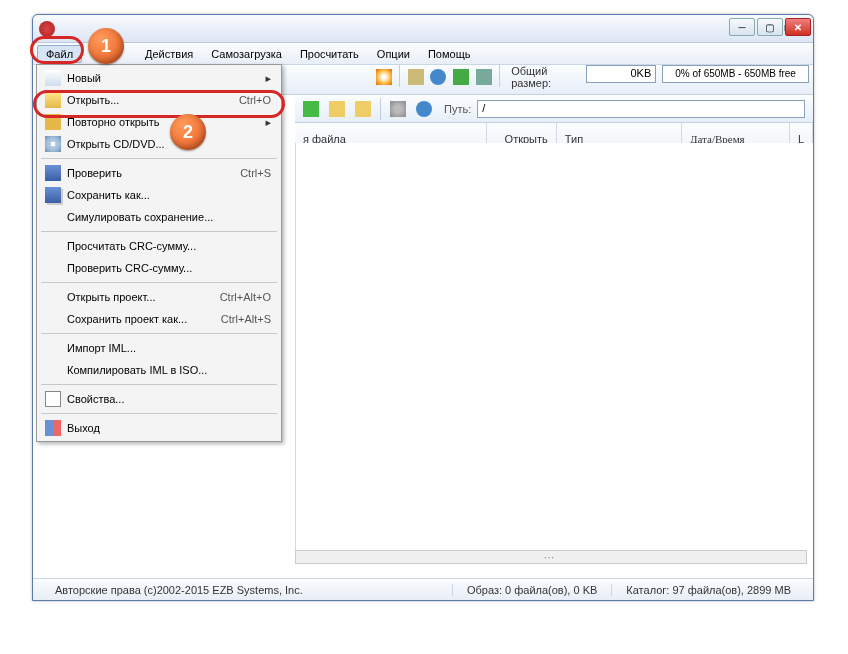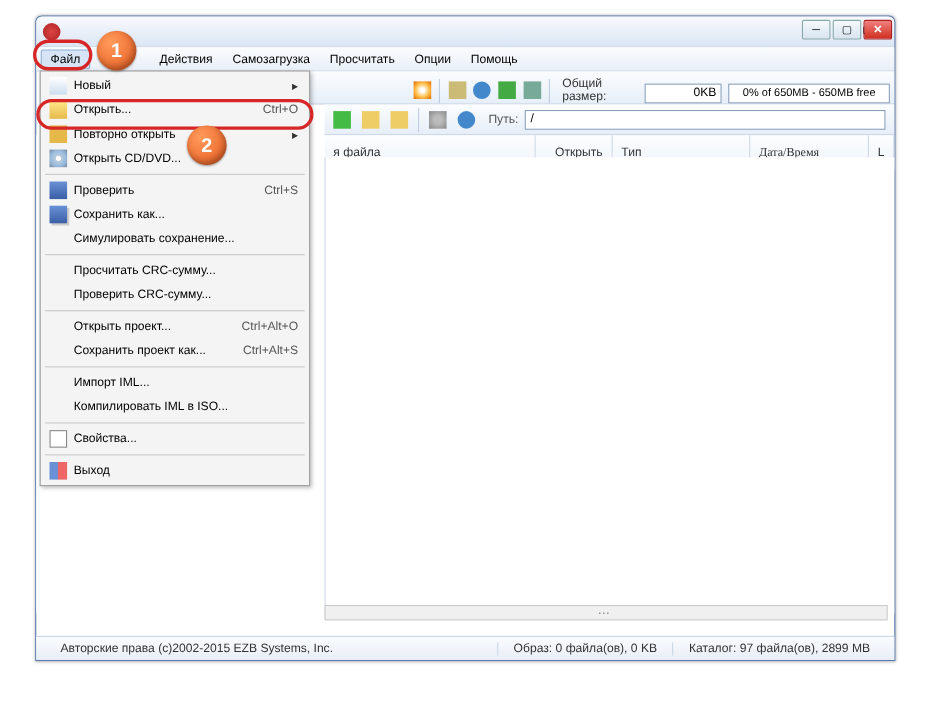--- a/index.html
+++ b/index.html
@@ -32,21 +32,21 @@
 }
 .bubble { position:absolute; width:36px; height:36px; border-radius:50%;
   background: radial-gradient(circle at 35% 30%, #ff9a5a, #e55a1f);
   box-shadow: inset -2px -3px 6px rgba(0,0,0,0.3), 0 1px 2px rgba(0,0,0,0.4);
   color:#fff; font-size:18px; font-weight:bold; display:flex; align-items:center; justify-content:center;
   z-index:60; pointer-events:none;
 }
 .bubble1 { left:88px; top:28px; }
 .bubble2 { left:170px; top:114px; }
 
-.toolbar1 { height: 30px; background: linear-gradient(#fbfdff,#e6eef8); border-bottom:1px solid #c2d0e0; display:flex; align-items:flex-end; padding:0 4px; gap:2px;margin-left:27px; }
+.toolbar1 { height: 30px; background: linear-gradient(#fbfdff,#e6eef8); border-bottom:1px solid #c2d0e0; display:flex; align-items:flex-start; padding:0 4px; gap:2px;margin-left:27px; }
 .tb-btn { width:24px; height:24px; display:flex; align-items:center; justify-content:center; border-radius:3px; cursor:pointer; }
 .tb-sep { width:1px; height:22px; background:#c0cee0; margin:0 3px; }
 .tb-icon { width:16px; height:16px; }
 .size-label { margin-left:6px; color:#333; }
 .size-box { width:80px; height:18px; border:1px solid #8aa0bb; background:#fff; margin:0 4px; text-align:right; padding:1px 4px; }
 .size-bar { width:168px; height:18px; border:1px solid #8aa0bb; background:#fff; text-align:center; padding:1px 4px; font-size:10px; line-height:14px; }
 
 .toolbar2 { position:absolute; left:262px; top:80px; right:0; height:28px; background:linear-gradient(#fbfdff,#e6eef8); border-bottom:1px solid #c2d0e0; display:flex; align-items:center; padding:0 4px; gap:2px; }
 .path-label { margin-left:6px; color:#555; }
 .path-box { flex:1; height:18px; border:1px solid #8aa0bb; background:#fff; margin:0 4px; padding:1px 4px; }

